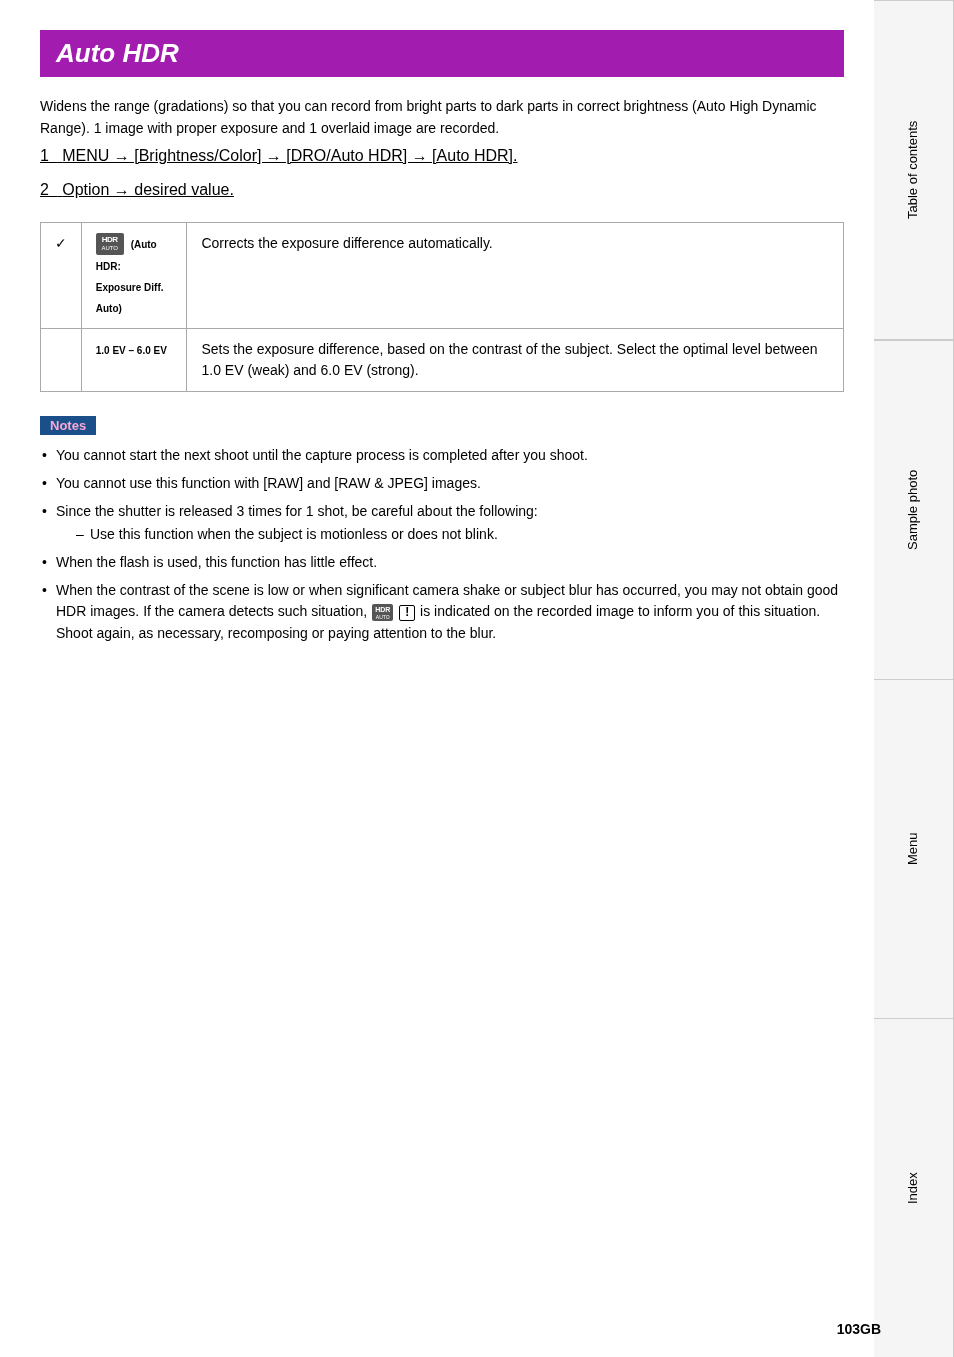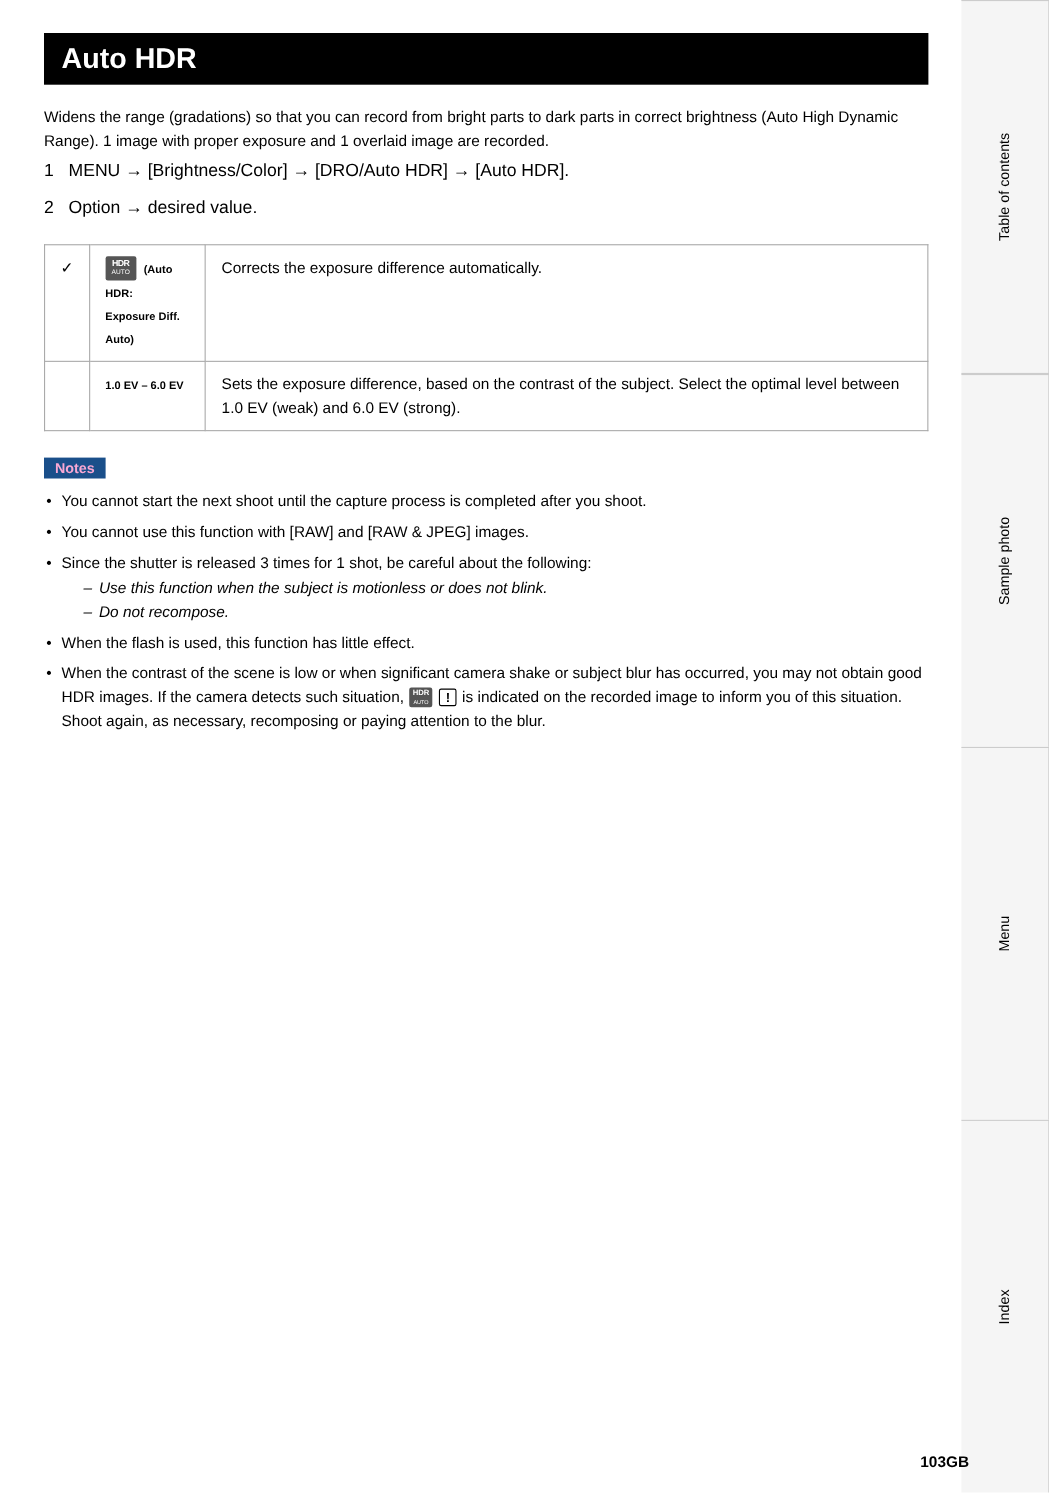--- a/index.html
+++ b/index.html
@@ -13,40 +13,42 @@
       min-height: 1357px;
       position: relative;
     }
 
     .main-content {
       margin-right: 80px;
       padding: 30px 30px 30px 40px;
     }
 
     .page-title {
-      background-color: #000000;
+      background-color: #a21caf;
       color: #fff;
       font-size: 26px;
       font-weight: bold;
       padding: 8px 16px;
       margin-bottom: 18px;
       display: inline-block;
       width: 100%;
+      font-style: italic;
     }
 
     .intro-text {
       font-size: 14px;
       line-height: 1.6;
       margin-bottom: 4px;
     }
 
     .step {
       font-size: 16px;
       margin-bottom: 10px;
       line-height: 1.5;
+      text-decoration: underline;
     }
 
     .step-number {
       font-weight: normal;
       font-size: 16px;
     }
 
     .options-table {
       border-collapse: collapse;
       width: 100%;
@@ -110,21 +112,20 @@
     .notes-list > li::before {
       content: "•";
       position: absolute;
       left: 2px;
     }
 
     .sub-list {
       list-style: none;
       padding-left: 20px;
       margin-top: 2px;
-      font-style: italic;
     }
 
     .sub-list li {
       position: relative;
       padding-left: 14px;
       font-size: 14px;
       line-height: 1.55;
     }
 
     .sub-list li::before {
@@ -307,21 +308,20 @@
       <li>
         <span>You cannot start the next shoot until the capture process is completed after you shoot.</span>
       </li>
       <li>
         <span>You cannot use this function with [RAW] and [RAW &amp; JPEG] images.</span>
       </li>
       <li>
         <span>Since the shutter is released 3 times for 1 shot, be careful about the following:</span>
         <ul class="sub-list">
           <li>Use this function when the subject is motionless or does not blink.</li>
-          <li>Do not recompose.</li>
         </ul>
       </li>
       <li>
         <span>When the flash is used, this function has little effect.</span>
       </li>
       <li>
         <span>When the contrast of the scene is low or when significant camera shake or subject blur has occurred, you may not obtain good HDR images. If the camera detects such situation,
           <span class="inline-icon-hdr">
             <span style="font-size:7px;font-weight:bold;">HDR</span>
             <span style="font-size:5px;">AUTO</span>

